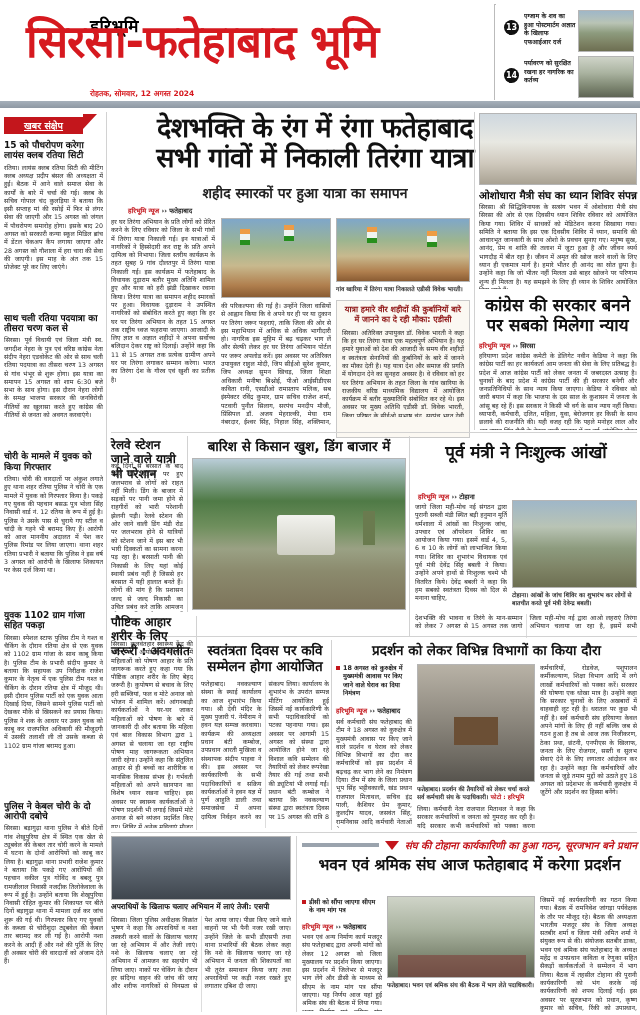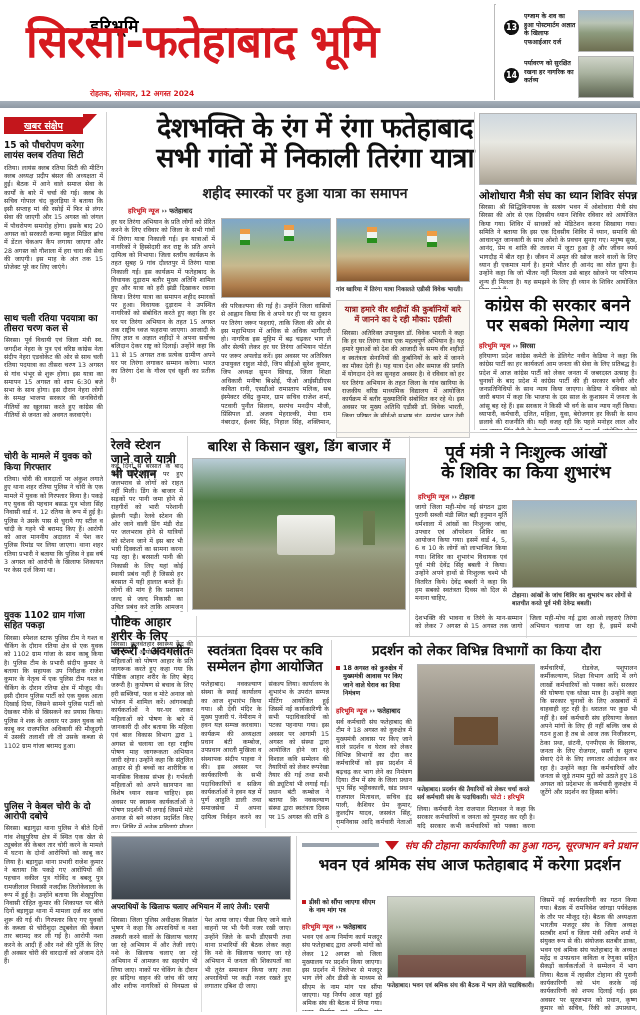--- a/index.html
+++ b/index.html
@@ -178,21 +178,20 @@
   <div class="abs body-txt" style="left:111px; top:462px; width:72px; height:150px;">कई दिनों से बरसात के बाद शहर की सड़कों पर हुए जलभराव से लोगों को राहत नहीं मिली। डिंग के बाजार में सड़कों पर पानी जमा होने से राहगीरों को भारी परेशानी झेलनी पड़ी। रेलवे स्टेशन की ओर जाने वाली डिंग मंडी रोड पर जलभराव होने से यात्रियों को स्टेशन जाने में इस बार भी भारी दिक्कतों का सामना करना पड़ रहा है। बरसाती पानी की निकासी के लिए यहां कोई स्थायी प्रबंध नहीं है जिससे हर बरसात में यही हालात बनते हैं। लोगों की मांग है कि प्रशासन जल्द से जल्द निकासी का उचित प्रबंध करे ताकि आमजन को राहत मिल सके। दुकानदारों का कहना है कि पानी के अंदर से गुजरना अब मजबूरी बन गया है। बारिश होते ही बाजार की सभी दुकानों के आगे पानी भर जाता है और ग्राहक भी नहीं पहुंच पाते। इससे कारोबार पर बुरा असर पड़ रहा है।</div>
 
   <div class="abs hl-lg red" style="left:192px; top:438px; width:214px;">बारिश से किसान खुश, डिंग बाजार में जलभराव</div>
   <div class="photo ph-flood" style="left:192px; top:458px; width:214px; height:152px;">
     <div style="position:absolute; left:84px; top:56px; width:58px; height:40px; background:linear-gradient(#f2f2ee,#cfcfc4); border-radius:3px;"></div>
     <div style="position:absolute; left:170px; top:52px; width:12px; height:34px; background:#6a7b4f;"></div>
   </div>
 
   <div class="abs hl-xl" style="left:415px; top:442px; width:222px;">
     <span>पूर्व मंत्री ने निःशुल्क आंखों</span><br>
-    <span>के शिविर का किया शुभारंभ</span>
   </div>
   <div class="abs byline" style="left:418px; top:492px;">
     <span class="agency">हरिभूमि न्यूज</span>
     <span>››</span>
     <span>टोहाना</span>
   </div>
   <div class="abs body-txt" style="left:415px; top:503px; width:92px; height:110px;">जागो जिला मही-मोच नई संगठन द्वारा पुरानी सब्जी मंडी स्थित बड़ी हनुमान मूर्ति धर्मशाला में आंखों का निःशुल्क जांच, उपचार एवं ऑपरेशन शिविर का आयोजन किया गया। इसमें वार्ड 4, 5, 6 व 10 के लोगों को लाभान्वित किया गया। शिविर का शुभारंभ विधायक एवं पूर्व मंत्री देवेंद्र सिंह बबली ने किया। उन्होंने अपने हाथों से निःशुल्क चश्मे भी वितरित किये। देवेंद्र बबली ने कहा कि हम सबको स्वतंत्रता दिवस को दिल से मनाना चाहिए,</div>
   <div class="photo ph-crowd" style="left:512px; top:500px; width:125px; height:88px;"></div>
   <div class="abs caption" style="left:512px; top:591px; width:125px; height:20px; overflow:hidden;">टोहाना। आंखों के जांच शिविर का शुभारंभ कर लोगों से बातचीत करते पूर्व मंत्री देवेन्द्र बबली।</div>
   <div class="abs body-txt cols2" style="left:415px; top:614px; width:222px; height:24px;">देशभक्ति की भावना व तिरंगे के मान-सम्मान को लेकर 7 अगस्त से 15 अगस्त तक जागो जिला मही-मोच नई द्वारा आओ लहराएं तिरंगा अभियान चलाया जा रहा है, इसमें सभी जागरूक नागरिक बढ़-चढ़कर भागीदारी करें। शिविर में अनुभवी डाक्टरों और नेत्र विशेषज्ञों की टीम ने अपनी सेवाएं दीं।</div>

